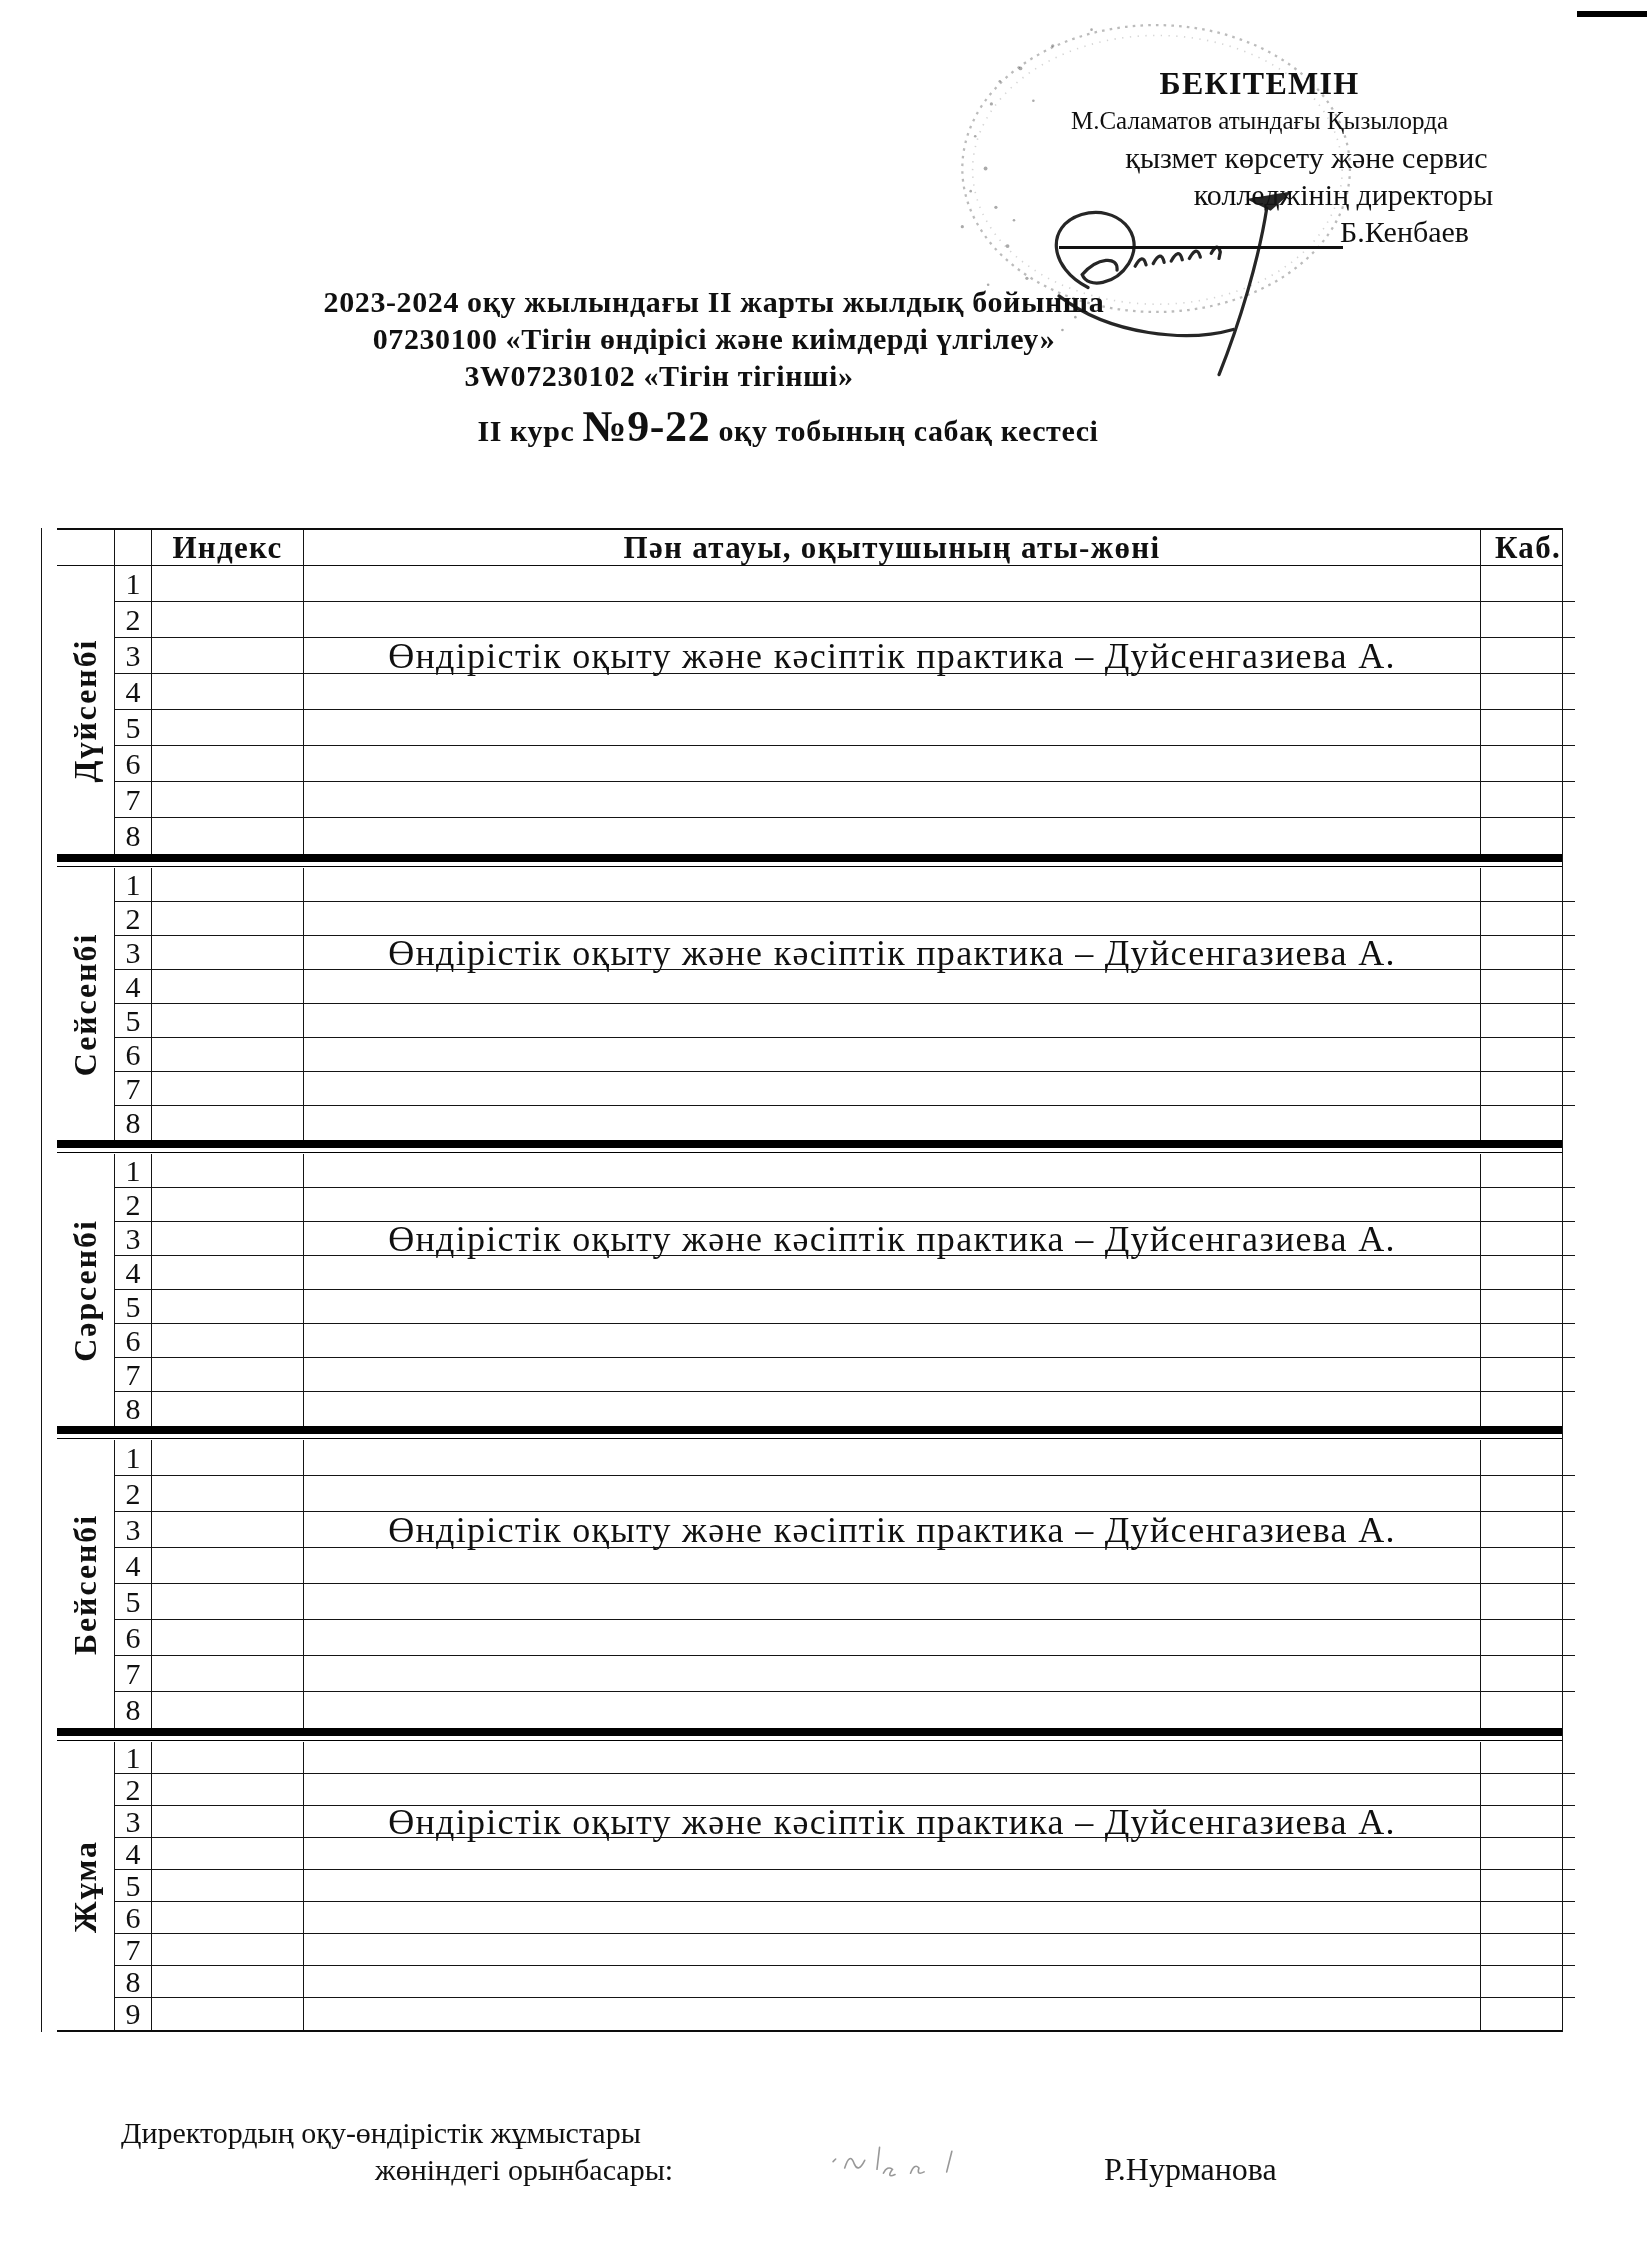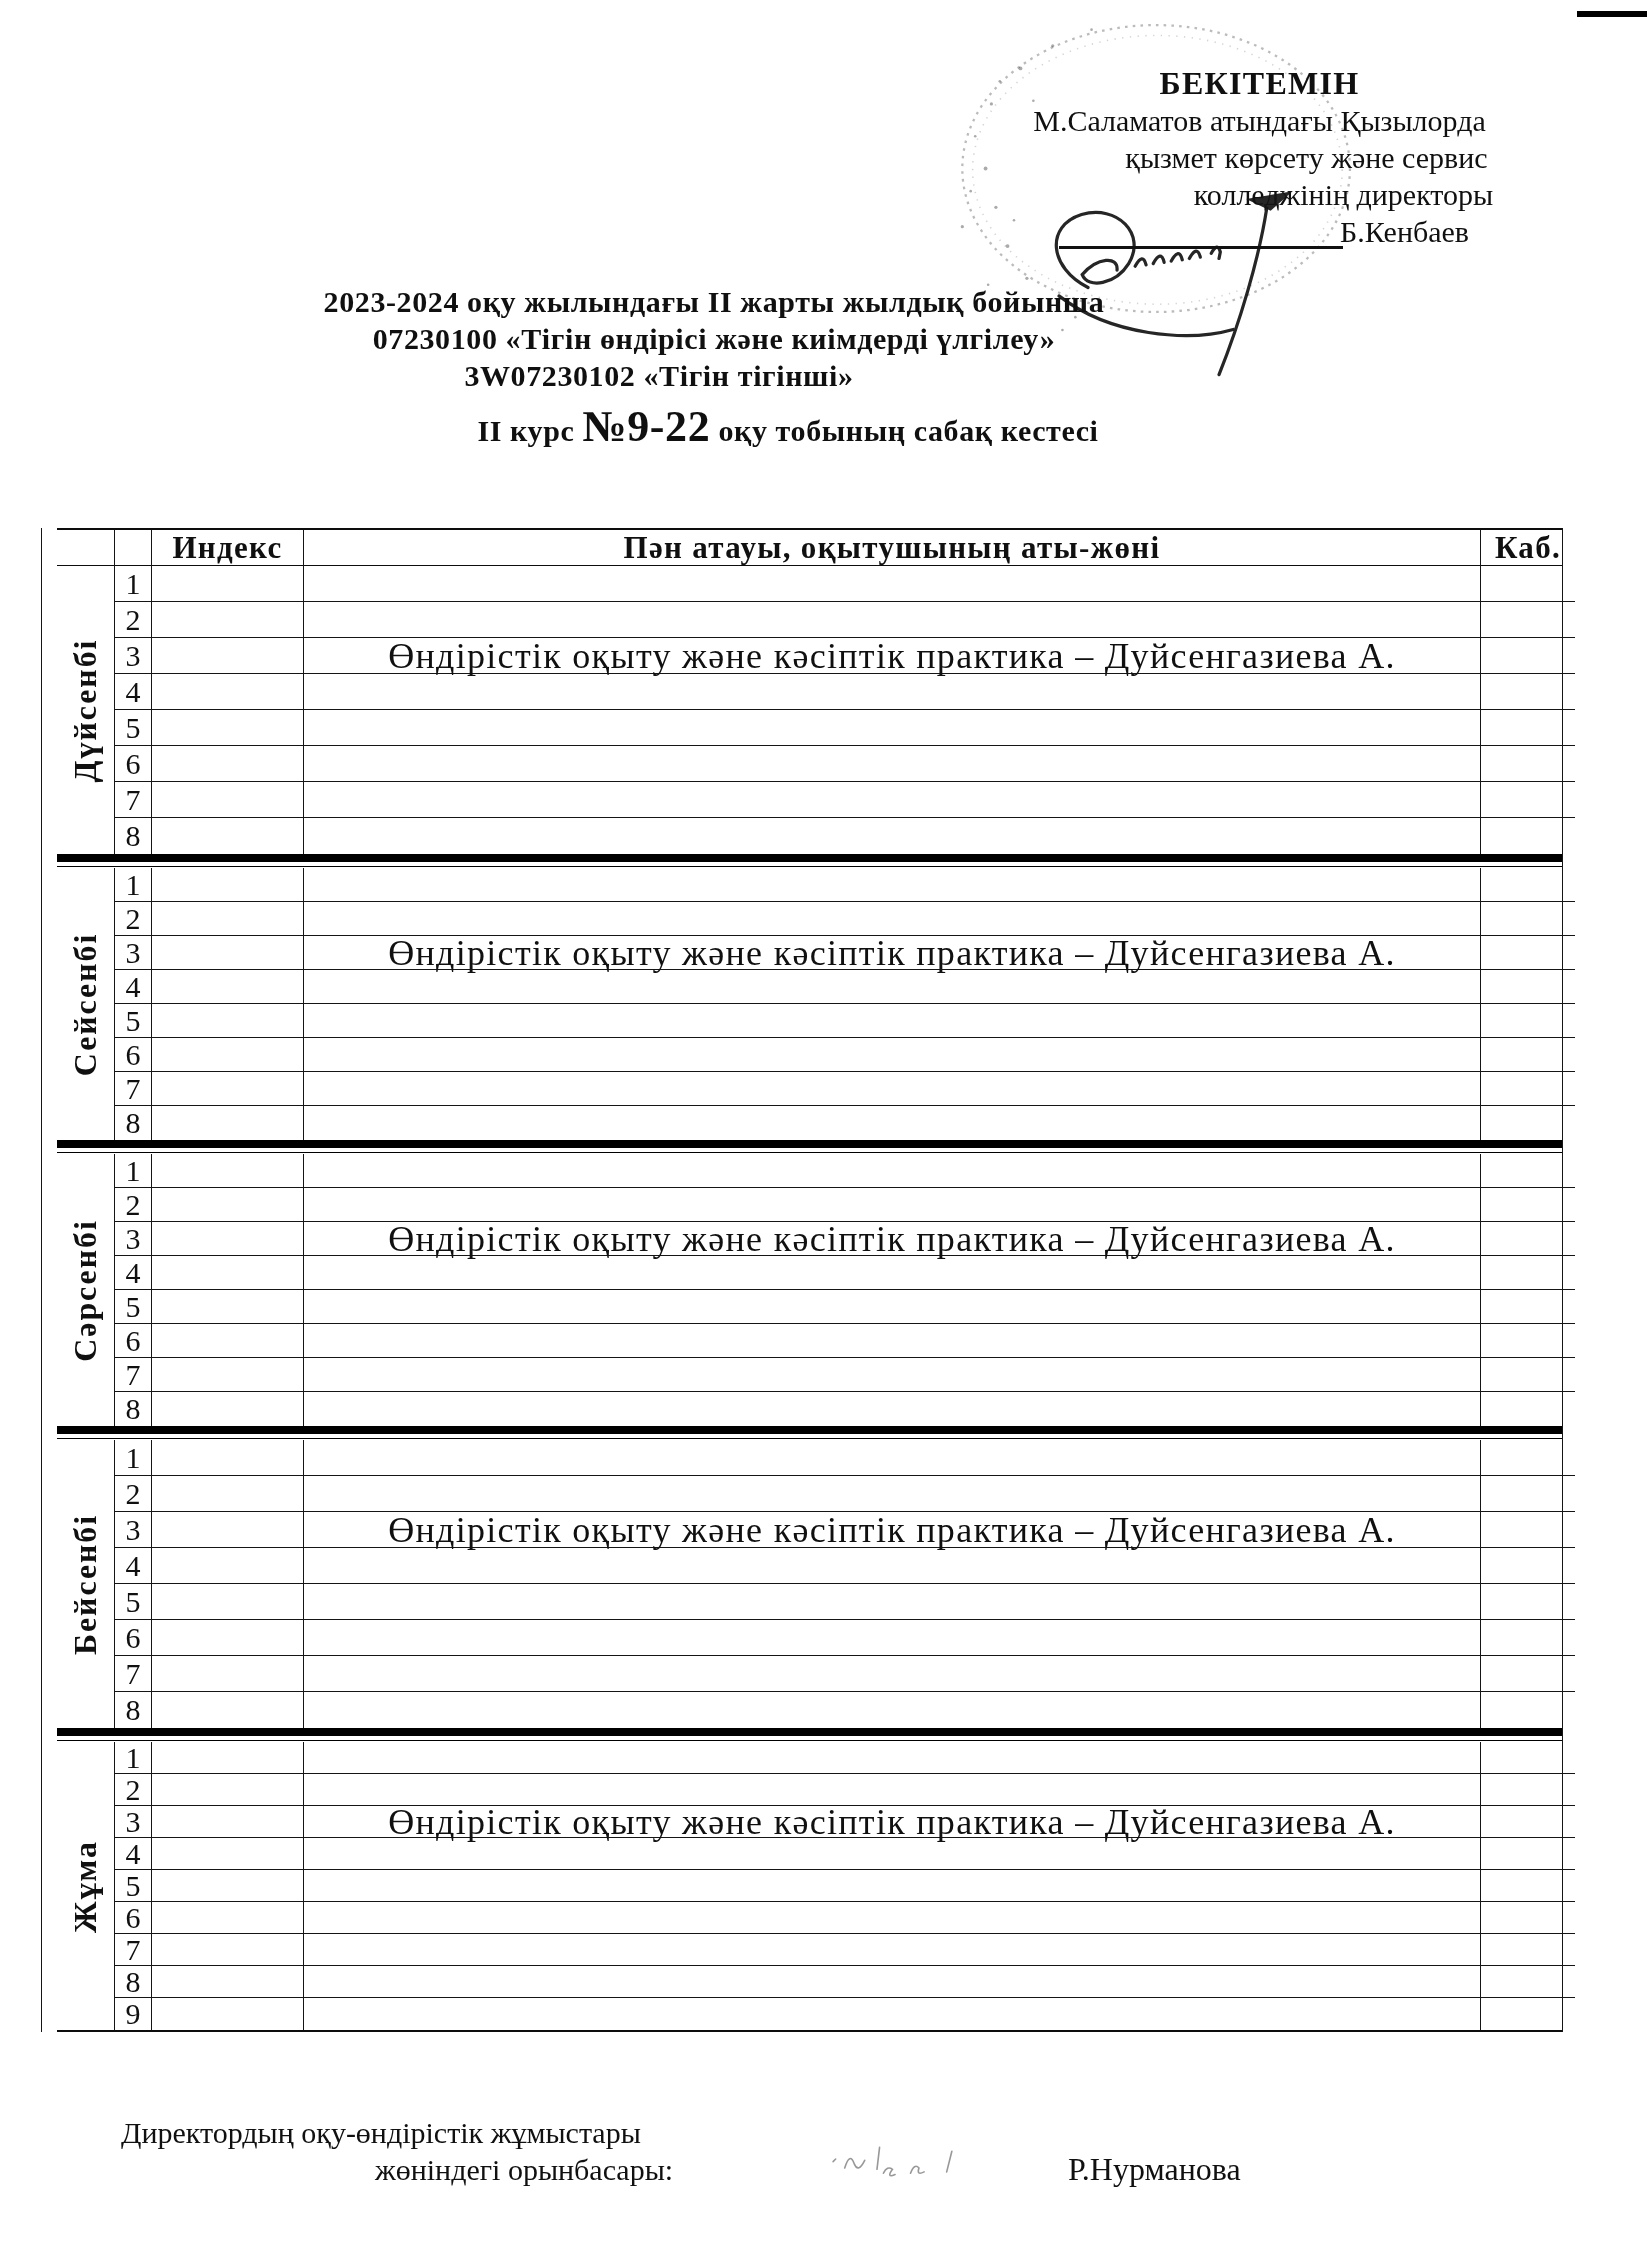--- a/index.html
+++ b/index.html
@@ -9,21 +9,21 @@
     background:#ffffff; color:#101010; overflow:hidden;
     font-family:Liberation Serif, serif;
   }
 
   
   .corner-mark { position:absolute; left:1577px; top:11px; width:70px; height:5.8px; background:#000; }
 
   
   .approval { position:absolute; left:969px; top:65px; width:581px; text-align:center; }
   .approval .l1 { font-size:32px; font-weight:bold; letter-spacing:1.3px; line-height:37px; }
-  .approval .l2 { font-size:30px; line-height:37px; }
+  .approval .l2 { font-size:25px; line-height:37px; }
   .approval .l3 { font-size:30px; line-height:37px; position:relative; left:47px; }
   .approval .l4 { font-size:30px; line-height:37px; position:relative; left:84px; }
   .sig-underline { position:absolute; left:1059px; top:246px; width:284px; height:2.6px; background:#111; }
   .director-name { position:absolute; left:1340px; top:215px; font-size:30px; }
   .stamp-svg { position:absolute; left:930px; top:6.5px; pointer-events:none; }
   .sig-svg { position:absolute; left:1020px; top:181px; pointer-events:none; }
 
   
   .title-block { position:absolute; left:210px; top:283px; width:1008px; text-align:center; font-weight:bold; }
   .title-block .t { font-size:30px; line-height:37px; letter-spacing:0.6px; }
@@ -52,21 +52,21 @@
        font-size:32px; letter-spacing:1.9px; }
   .num-cell span { font-size:30px; }
   .subj-cell span { font-size:36px; letter-spacing:1.3px; white-space:nowrap; }
   .day-sep { height:14px;
     background:linear-gradient(to bottom,#000 0,#000 8.4px,#fff 8.4px,#fff 11.6px,#000 11.6px,#000 13px,#fff 13px); }
   .table-bottom { height:1.9px; background:#0d0d0d; }
 
   
   .footer-line1 { position:absolute; left:121px; top:2116px; font-size:30px; }
   .footer-line2 { position:absolute; left:375px; top:2153px; font-size:30px; }
-  .deputy-name  { position:absolute; left:1068px; top:2151px; font-size:32px; }
+  .deputy-name  { position:absolute; left:1104px; top:2151px; font-size:32px; }
   .deputy-sig-svg { position:absolute; left:820px; top:2128px; pointer-events:none; }
 </style>
 </head>
 <body>
 
 <div class="page">
 
   <div class="corner-mark"></div>
 
   <svg class="stamp-svg" width="491" height="336" viewBox="0 0 760 520">

